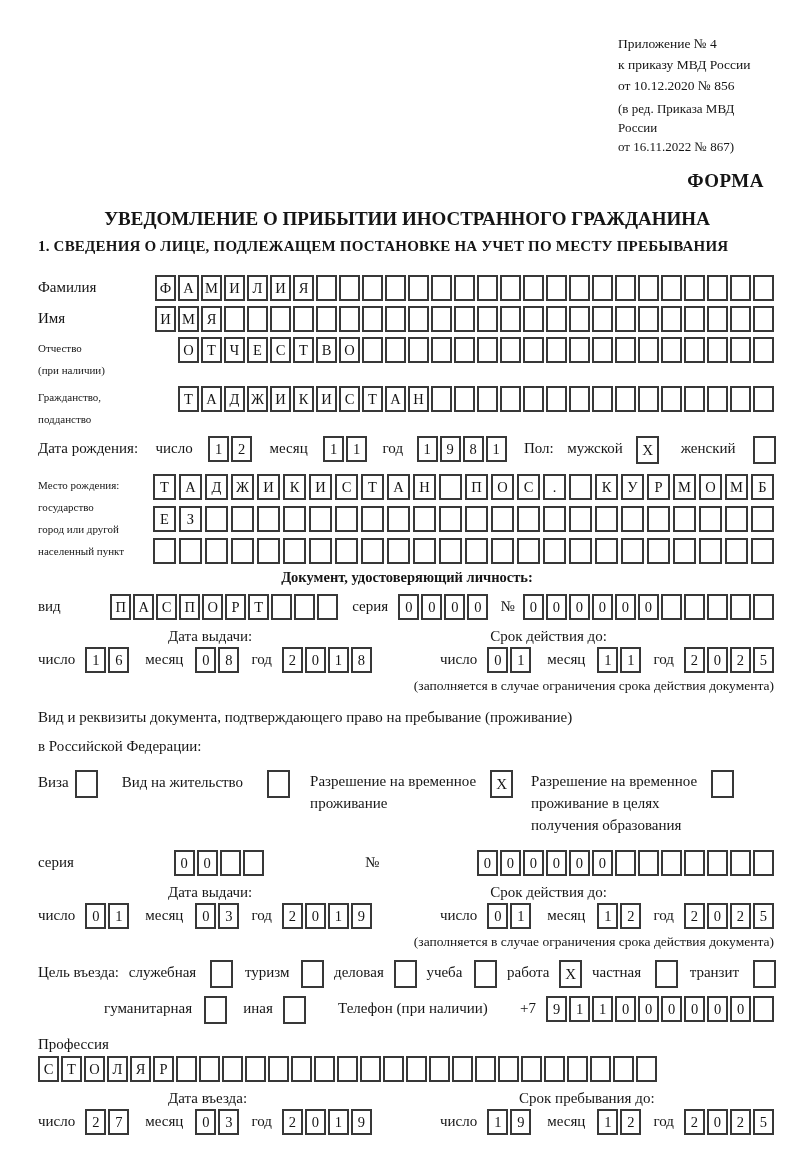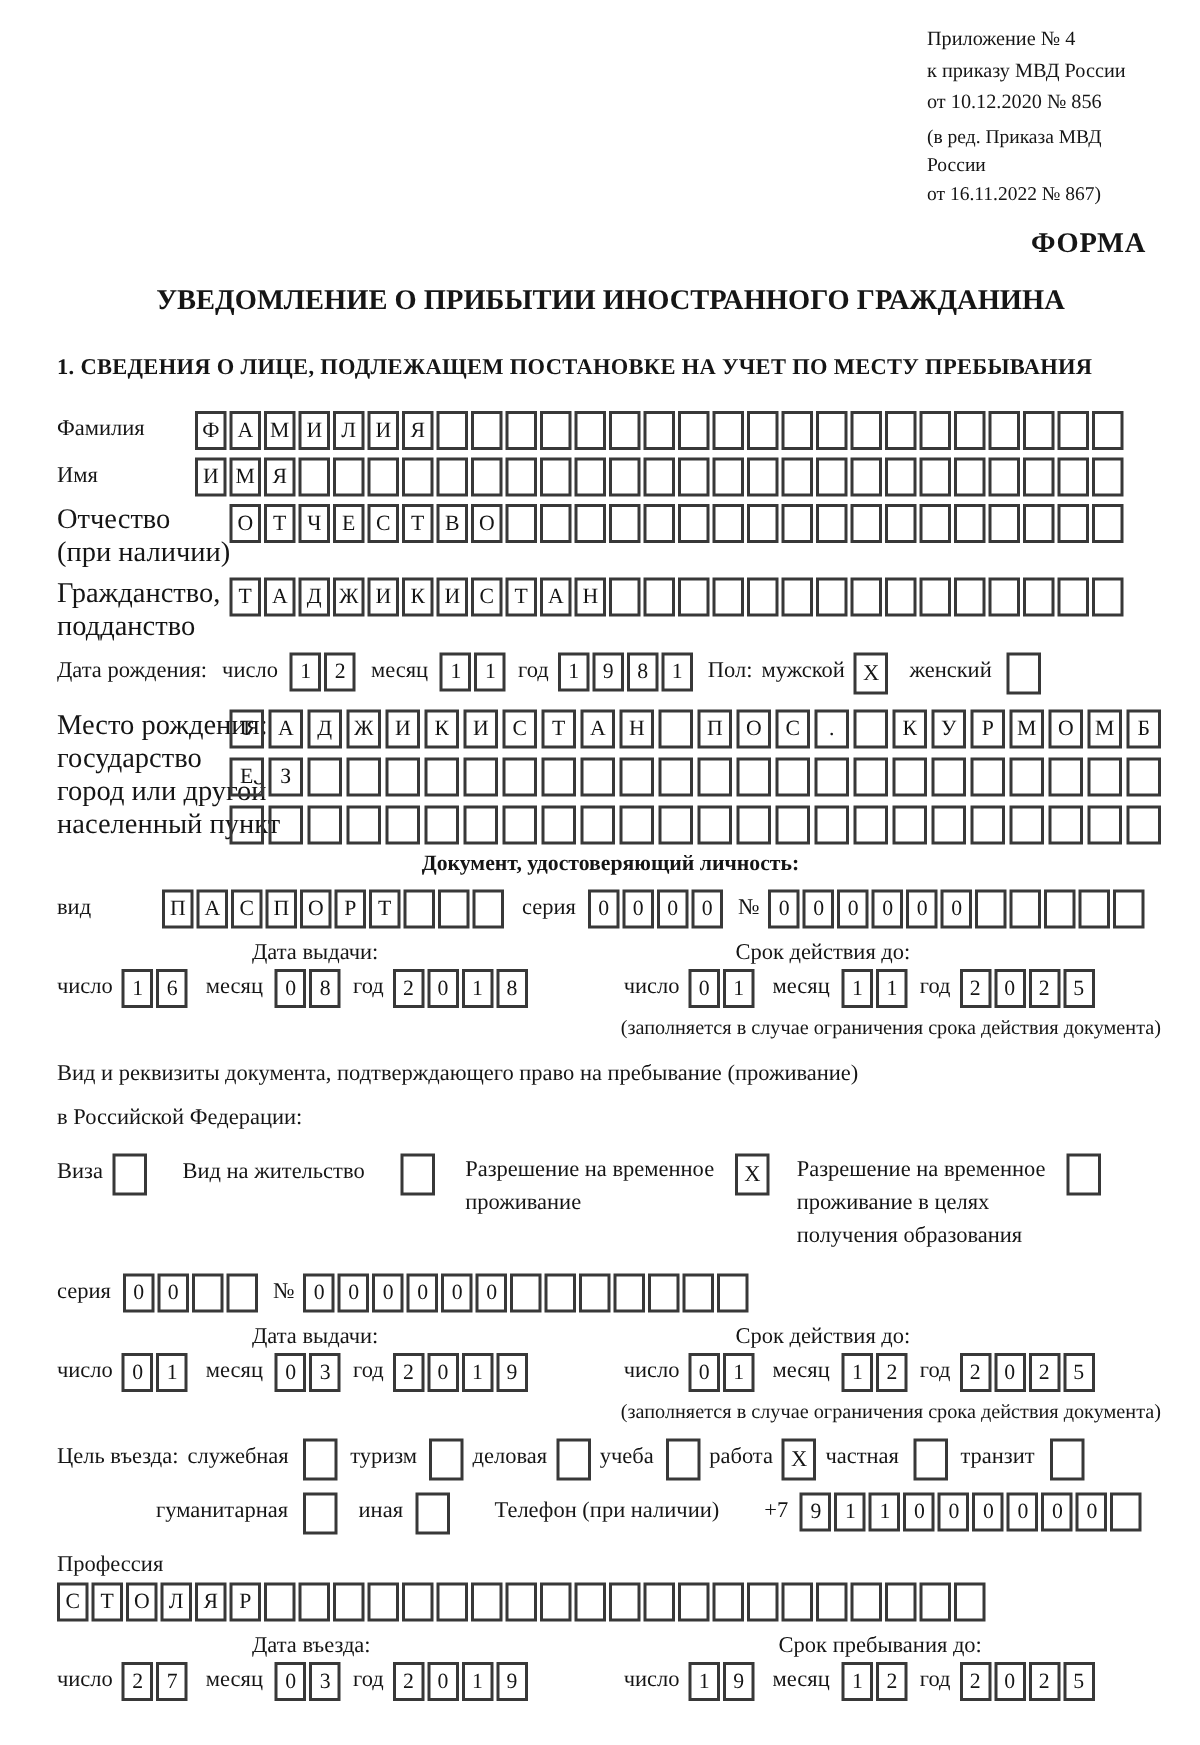--- a/index.html
+++ b/index.html
@@ -1,28 +1,28 @@
 <!DOCTYPE html>
 <html><head>
 <meta charset="utf-8">
 <style>
   html,body{margin:0;padding:0;background:#fff;}
   .page{width:800px;height:1163px;box-sizing:border-box;background:#fff;color:#151515;
-        font-family:"Liberation Serif","DejaVu Serif",serif;padding:15px 24px 0 38px;overflow:hidden;}
+        font-family:"Liberation Serif","DejaVu Serif",serif;padding:33px 24px 0 38px;overflow:hidden;}
   
   .appendix{font-size:13.5px;line-height:21px;margin-left:580px;}
   .amend{margin-top:3px;font-size:13px;line-height:19px;}
   .forma{text-align:right;font-weight:bold;font-size:19px;margin-top:14px;padding-right:12px;letter-spacing:.5px;}
   .title{text-align:center;font-weight:bold;font-size:19px;line-height:25px;margin-top:14px;}
   .uline{display:inline-block;width:60px;border-bottom:2.5px solid #333;margin-left:14px;}
-  .sect{font-weight:bold;font-size:15px;margin-top:24px;margin-bottom:20px;letter-spacing:.2px;}
+  .sect{font-weight:bold;font-size:15px;margin-top:7px;margin-bottom:20px;letter-spacing:.2px;}
   
-  .frow{display:flex;align-items:flex-start;margin-bottom:5px;}
+  .frow{display:flex;align-items:flex-start;margin-bottom:5px;justify-content:space-between;}
   .flabel{font-size:15px;line-height:24px;white-space:nowrap;}
-  .llines div{font-size:19px;line-height:22px;white-space:nowrap;}
+  .llines div{font-size:11px;line-height:22px;white-space:nowrap;}
   .w92{width:92px;flex:none;}
   .w115{width:115px;flex:none;}
   .boxrow{white-space:nowrap;display:inline-block;}
   .cell{display:inline-block;width:21px;height:26px;box-sizing:border-box;border:2px solid #383838;
         margin-right:2px;text-align:center;font-size:14.5px;line-height:22px;vertical-align:top;
         font-family:"Liberation Serif","DejaVu Serif",serif;}
   .spread .cell{width:23px;margin-right:3px;}
   .mb6{margin-bottom:6px;}
   .cbx{display:inline-block;width:23px;height:28px;box-sizing:border-box;border:2px solid #383838;
        text-align:center;font-size:15px;line-height:24px;vertical-align:top;flex:none;}

